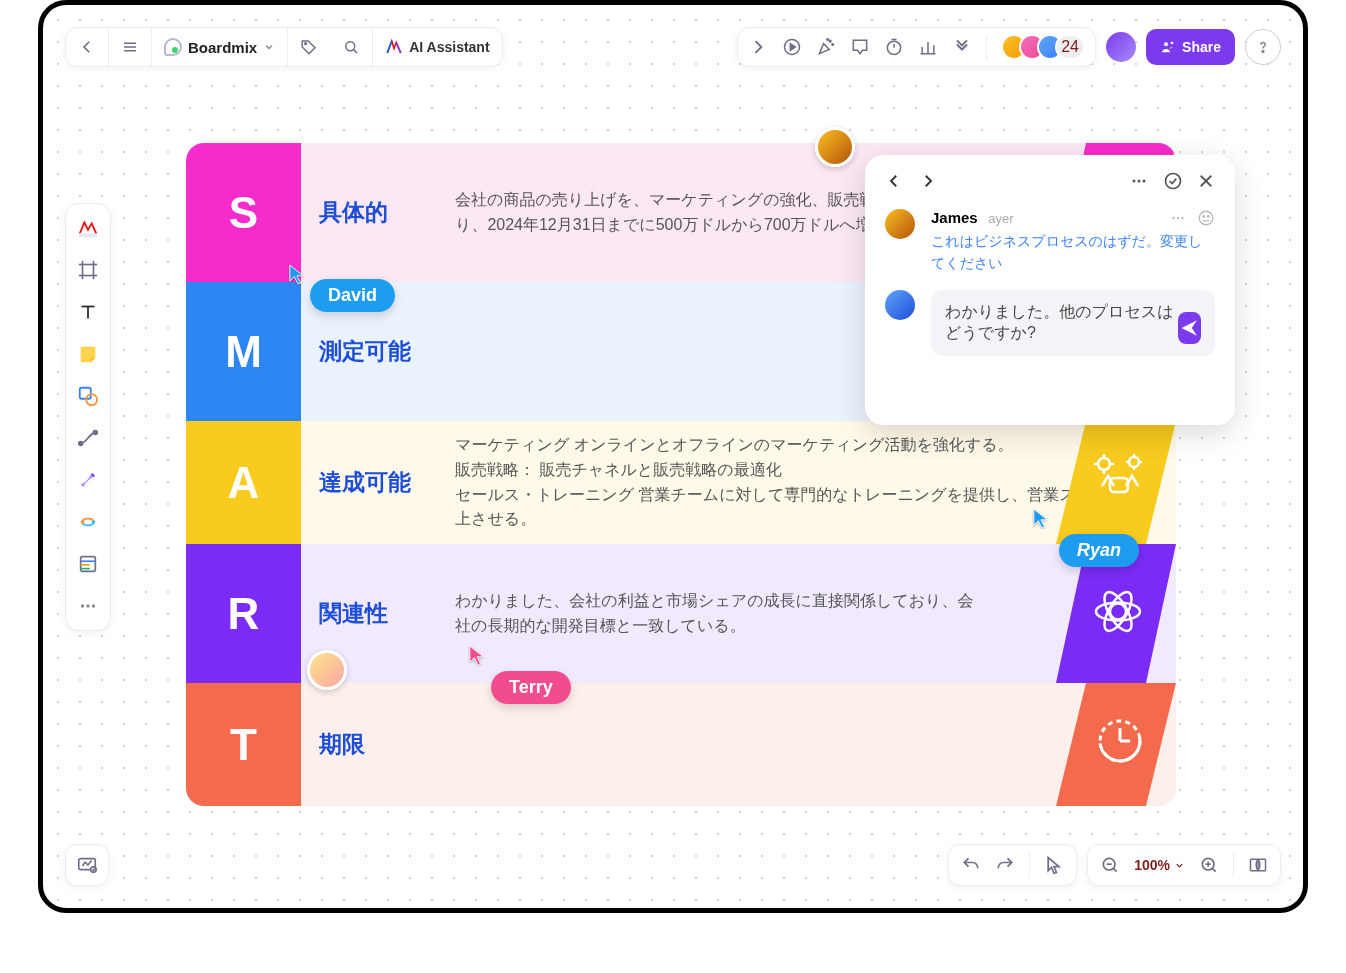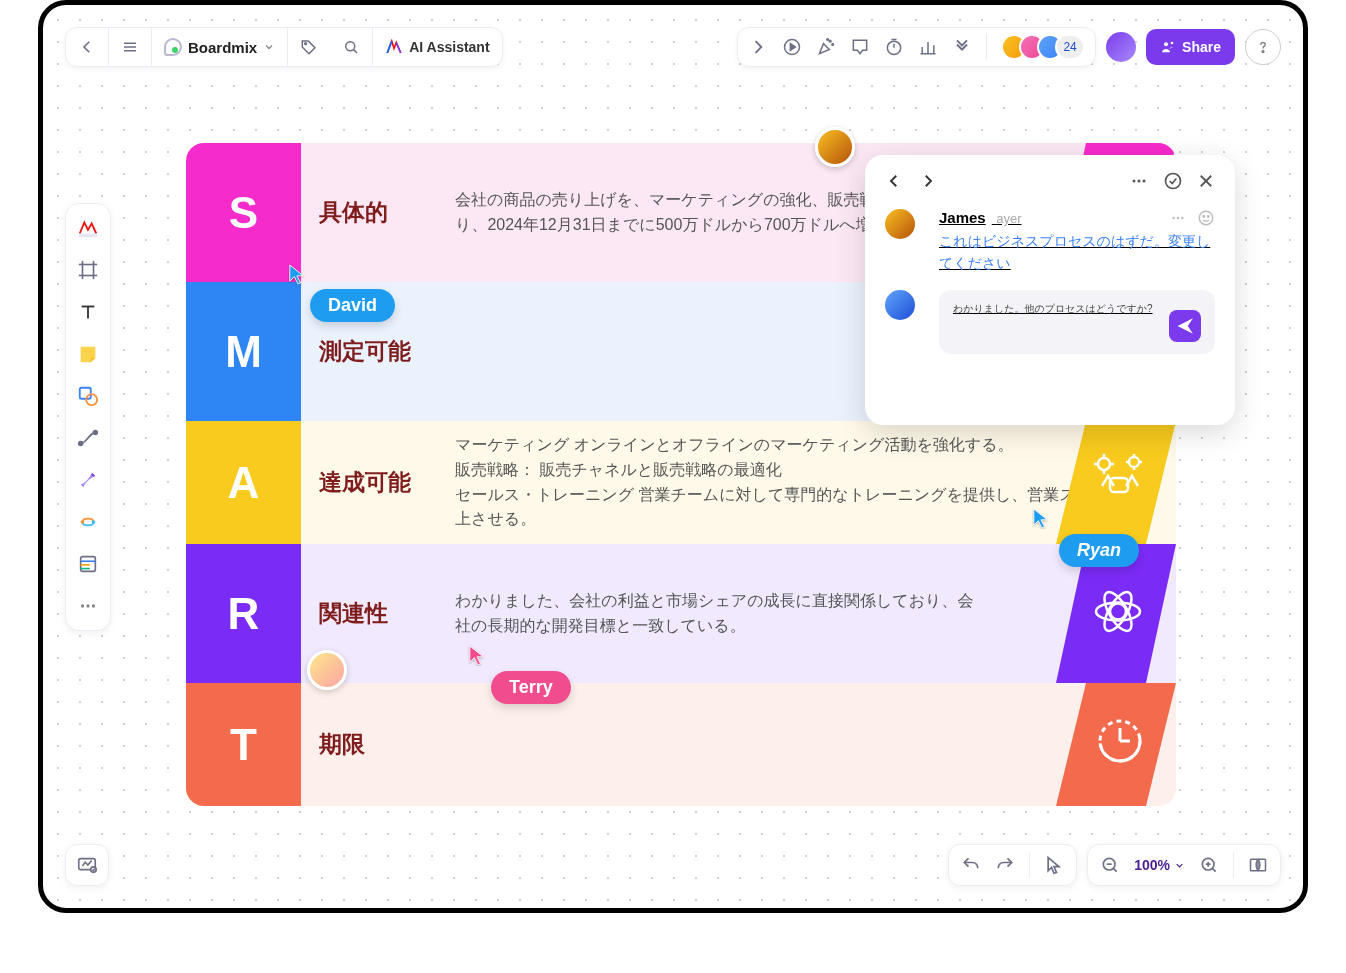--- a/index.html
+++ b/index.html
@@ -34,21 +34,21 @@
     display:flex; align-items:center; gap:10px;
   }
   .pill {
     height:40px; background:#fff; border:1px solid #ececf4; border-radius:12px;
     display:flex; align-items:center; padding:0 10px; gap:14px;
     box-shadow:0 2px 6px rgba(0,0,0,.05);
   }
   .icon-btn { width:20px;height:20px;color:#6e6e86;display:flex;align-items:center;justify-content:center;cursor:pointer;}
   .avatars { display:flex; align-items:center; }
   .avatars .av { width:26px;height:26px;border-radius:50%;border:2px solid #fff;margin-left:-8px;}
-  .av-count { margin-left:-8px;background:#eee;color:#1d4ed8;font-size:12px;width:30px;height:26px;border-radius:13px;display:flex;align-items:center;justify-content:center;border:2px solid #fff;}
+  .av-count { margin-left:-8px;background:#eee;color:#7f1d1d;font-size:16px;width:30px;height:26px;border-radius:13px;display:flex;align-items:center;justify-content:center;border:2px solid #fff;}
   .user-av { width:30px;height:30px;border-radius:50%;background:linear-gradient(135deg,#7c3aed,#a78bfa);}
   .share-btn {
     height:36px; padding:0 14px; border-radius:10px; background:#7c3aed; color:#fff;
     display:flex; align-items:center; gap:6px; font-weight:600; font-size:14px; cursor:pointer;
   }
   .help-btn { width:36px;height:36px;border-radius:50%;border:1.5px solid #ccc;display:flex;align-items:center;justify-content:center;color:#888;background:#fff;}
 
   
   .toolbox {
     position:absolute; left:22px; top:198px; width:46px;
@@ -62,21 +62,21 @@
 
   
   .board {
     position:absolute; left:143px; top:138px; width:990px;
     border-radius:18px; overflow:hidden;
   }
   .row { display:flex; height:139px; }
   .row.short { height:123px; }
   .letter { width:115px; display:flex; align-items:center; justify-content:center; font-size:44px; font-weight:600; color:#fff;}
   .row-body { flex:1; display:flex; align-items:center; padding:0 28px 0 18px; position:relative;}
-  .label { width:136px; font-size:23px; font-weight:700; color:#7f1d1d;}
+  .label { width:136px; font-size:23px; font-weight:700; color:#1d4ed8;}
   .desc { flex:1; font-size:16px; line-height:1.55; color:#555;}
   .tail { position:absolute; right:0; top:0; width:120px; height:100%; }
   .tail svg{position:absolute;inset:0;width:100%;height:100%;}
 
   .row-s .letter{background:#F62BCB;} .row-s .row-body{background:#FCE7F5;}
   .row-m .letter{background:#2E86F4;} .row-m .row-body{background:#EAF2FE;}
   .row-a .letter{background:#F8CB1E;} .row-a .row-body{background:#FEF9E8;}
   .row-r .letter{background:#7B2BF6;} .row-r .row-body{background:#F1E9FE;}
   .row-t .letter{background:#F46A4D;} .row-t .row-body{background:#FDF0EC;}
 
@@ -94,44 +94,44 @@
   .comment {
     position:absolute; top:150px; left:822px; width:370px; min-height:270px;
     background:#fff; border-radius:18px; box-shadow:0 8px 30px rgba(0,0,0,.15);
     padding:16px 20px 18px 20px;
   }
   .c-head { display:flex; align-items:center; justify-content:space-between; margin-bottom:18px;}
   .c-nav { display:flex; gap:16px; color:#333;}
   .c-nav span{cursor:pointer;font-size:22px;line-height:1;}
   .c-acts { display:flex; gap:14px; color:#555; align-items:center;}
   .c-acts span{cursor:pointer;}
-  .c-msg { display:flex; gap:24px; margin-bottom:12px;text-decoration:underline;}
+  .c-msg { display:flex; gap:16px; margin-bottom:12px;}
   .c-av { width:30px;height:30px;border-radius:50%;flex:none;}
   .c-name { font-weight:700; font-size:15px;margin-right:6px;}
   .c-time { color:#aaa; font-size:13px;}
   .c-body { font-size:14px; color:#3b82f6; line-height:1.55; margin-top:4px;}
   .c-row-head{display:flex;align-items:center;justify-content:space-between;}
   .c-rh-right{display:flex;gap:10px;color:#bbb;}
   .reply-box {
-    flex:1; background:#f4f4f8; border-radius:12px; padding:12px 14px; font-size:10px; color:#444;
-    display:flex; align-items:flex-start; justify-content:space-between; min-height:64px;
+    flex:1; background:#f4f4f8; border-radius:12px; padding:12px 14px; font-size:16px; color:#444;
+    display:flex; align-items:flex-end; justify-content:space-between; min-height:64px;
   }
   .send { width:32px;height:32px;border-radius:8px;background:#7c3aed;display:flex;align-items:center;justify-content:center;color:#fff;align-self:flex-end;}
 
   
   .bottombar {
     position:absolute; bottom:22px; right:22px; display:flex; gap:10px;
   }
   .bpill {
     height:42px; background:#fff; border:1px solid #ececf4; border-radius:12px;
     display:flex; align-items:center; padding:0 12px; gap:14px;
     box-shadow:0 2px 8px rgba(0,0,0,.06);
   }
   .bpill .sep{width:1px;height:26px;background:#eee;}
-  .zoom-label{font-size:14px;font-weight:600;color:#4c1d95;display:flex;align-items:center;gap:4px;}
+  .zoom-label{font-size:14px;font-weight:600;color:#7f1d1d;display:flex;align-items:center;gap:4px;}
   .bl {
     position:absolute; bottom:22px; left:22px; width:44px;height:42px;
     background:#fff; border:1px solid #ececf4; border-radius:12px;
     display:flex;align-items:center;justify-content:center;
     box-shadow:0 2px 8px rgba(0,0,0,.06);
   }
 
   svg{display:block;}
 </style>
 </head>
@@ -403,21 +403,21 @@
               </g>
             </svg>
           </div>
       </div>
     </div>
   </div>
 
   <svg class="cursor" style="left:245px;top:258px" viewBox="0 0 20 24">
       <path d="M2 2l0 18 5-5 4 8 3-1-4-8 7 0z" fill="#1E9DF0" stroke="#fff" stroke-width="1"></path>
     </svg>
-  <div class="chip chip-david" style="left:267px;top:284px"><span>David</span></div>
+  <div class="chip chip-david" style="left:267px;top:274px"><span>David</span></div>
 
   <svg class="cursor" style="left:989px;top:502px" viewBox="0 0 20 24">
       <path d="M2 2l0 18 5-5 4 8 3-1-4-8 7 0z" fill="#1E9DF0" stroke="#fff" stroke-width="1"></path>
     </svg>
   <div class="chip chip-ryan" style="left:1016px;top:529px"><span>Ryan</span></div>
 
   <svg class="cursor" style="left:425px;top:639px" viewBox="0 0 20 24">
       <path d="M2 2l0 18 5-5 4 8 3-1-4-8 7 0z" fill="#F04C8E" stroke="#fff" stroke-width="1"></path>
     </svg>
   <div class="chip chip-terry" style="left:448px;top:666px"><span>Terry</span></div>

